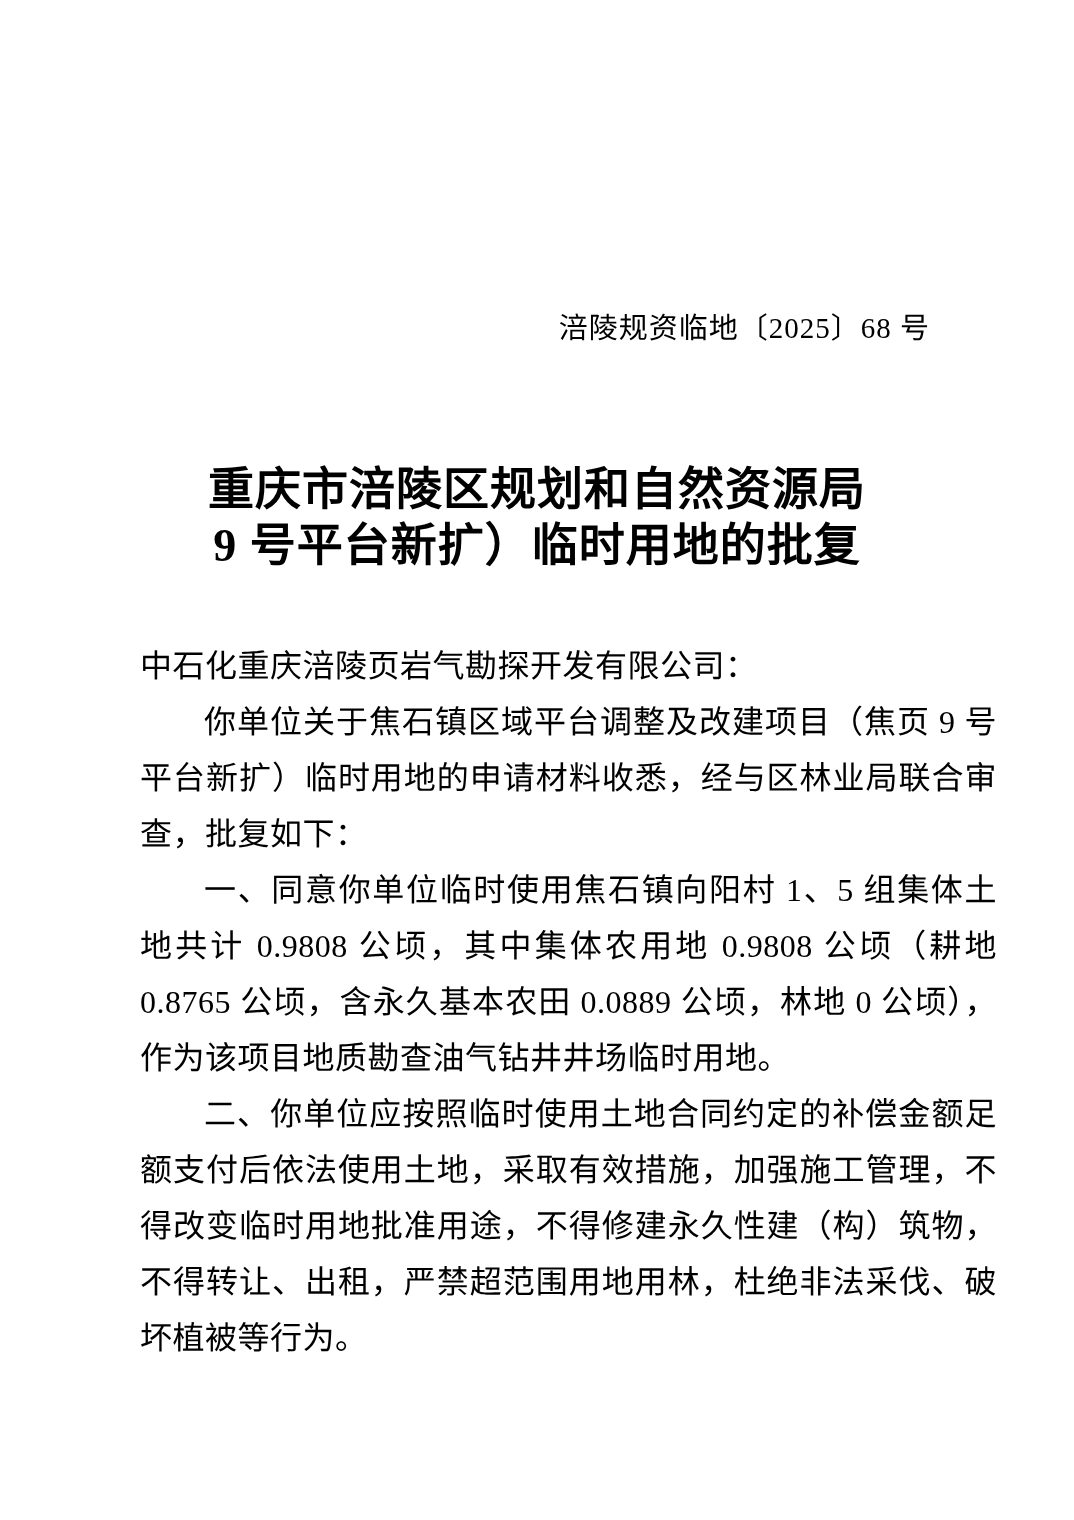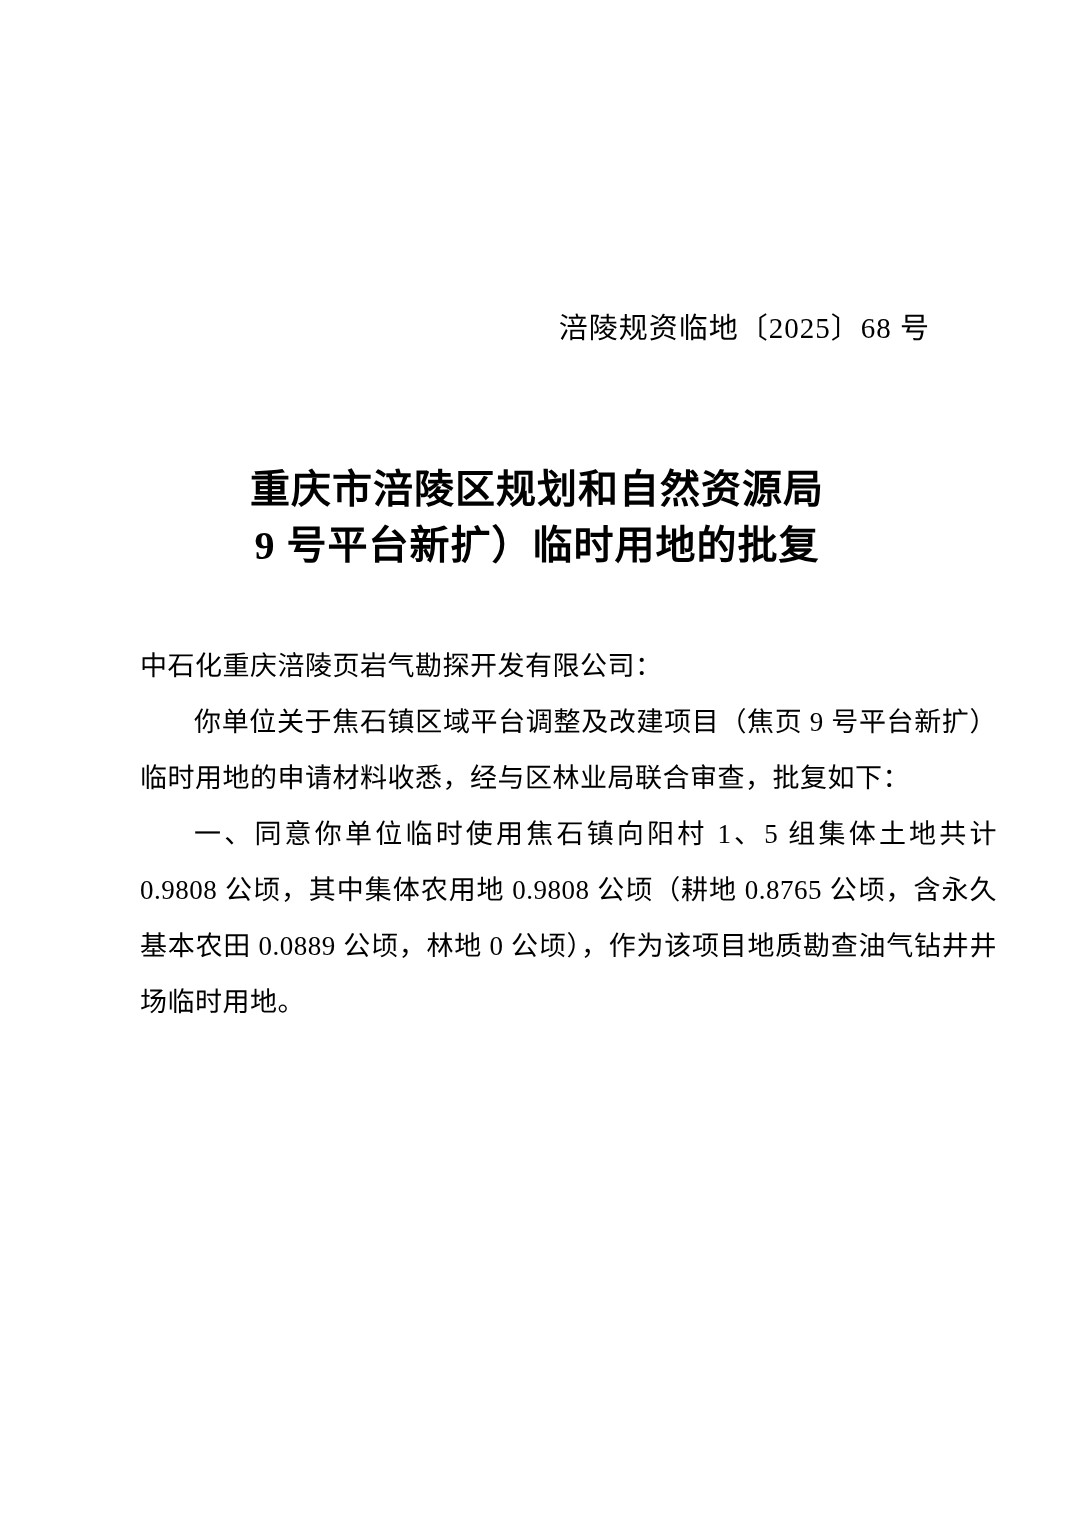--- a/index.html
+++ b/index.html
@@ -23,30 +23,30 @@
     text-align: right;
     font-size: 29px;
     line-height: 36px;
     letter-spacing: 1px;
     white-space: nowrap;
   }
   .doc-title {
     margin-top: 116px;
     text-align: center;
     font-weight: bold;
-    font-size: 40px;
+    font-size: 46px;
     line-height: 56px;
     letter-spacing: 1px;
   }
   .doc-title .title-line {
     display: block;
   }
   .doc-body {
     margin: 64px 77px 0 140px;
-    font-size: 27px;
+    font-size: 32px;
     line-height: 56px;
     text-align: justify;
     letter-spacing: 0.5px;
   }
   .doc-body p {
     margin: 0;
     padding: 0;
   }
   .paragraph {
     text-indent: 2em;
@@ -64,15 +64,16 @@
 
   <h1 class="doc-title">
     <span class="title-line">重庆市涪陵区规划和自然资源局</span>
     <span class="title-line">9 号平台新扩）临时用地的批复</span>
   </h1>
 
   <div class="doc-body">
     <p class="salutation">中石化重庆涪陵页岩气勘探开发有限公司：</p>
     <p class="paragraph">你单位关于焦石镇区域平台调整及改建项目（焦页 9 号平台新扩）临时用地的申请材料收悉，经与区林业局联合审查，批复如下：</p>
     <p class="paragraph">一、同意你单位临时使用焦石镇向阳村 1、5 组集体土地共计 0.9808 公顷，其中集体农用地 0.9808 公顷（耕地 0.8765 公顷，含永久基本农田 0.0889 公顷，林地 0 公顷），作为该项目地质勘查油气钻井井场临时用地。</p>
+    <p class="paragraph">二、你单位应按照临时使用土地合同约定的补偿金额足额支付后依法使用土地，采取有效措施，加强施工管理，不得改变临时用地批准用途，不得修建永久性建（构）筑物，不得转让、出租，严禁超范围用地用林，杜绝非法采伐、破坏植被等行为。</p>
   </div>
 
 </div>
 
 </body></html>

